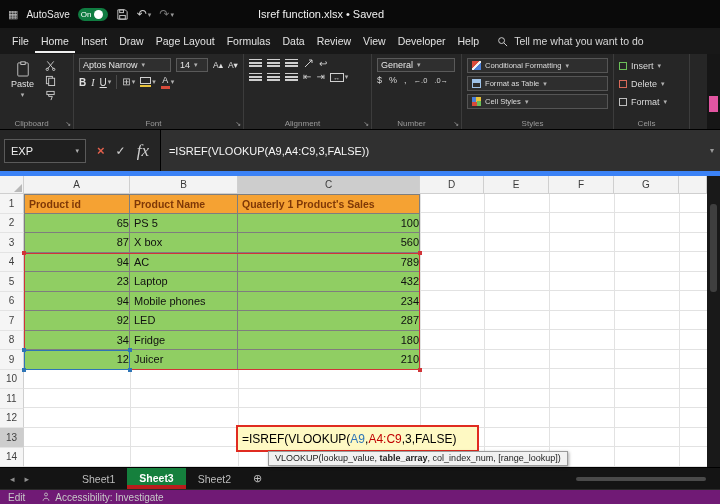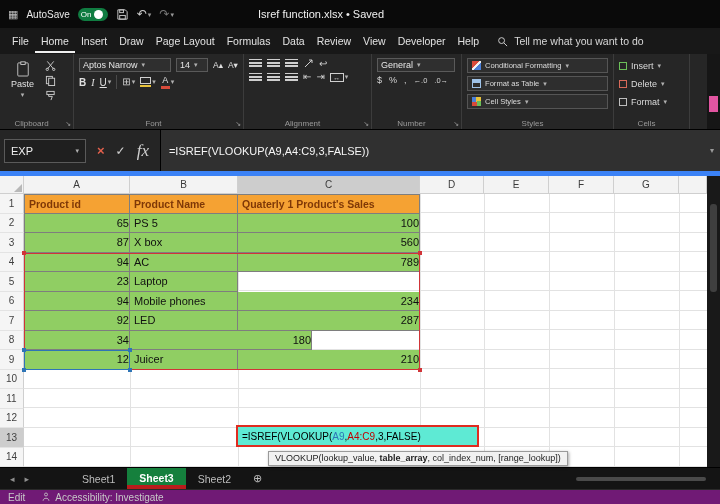--- a/index.html
+++ b/index.html
@@ -113,23 +113,23 @@
   .green { background:#90CE63; }
   .num { justify-content:flex-end; }
   .txt { padding-left:4px; }
   .ref-red { position:absolute; left:24px; top:76.5px; width:396px; height:117px;
              border:1.5px solid #D13438; z-index:2; pointer-events:none; }
   .ref-blue { position:absolute; left:24px; top:174px; width:106px; height:19.5px;
               border:1.5px solid #2E75B6; z-index:2; pointer-events:none; }
   .hndl { position:absolute; width:4px; height:4px; }
   .hr { background:#D13438; } .hb { background:#2E75B6; }
   .h-tl{left:-3px;top:-3px}.h-tr{right:-3px;top:-3px}.h-bl{left:-3px;bottom:-3px}.h-br{right:-3px;bottom:-3px}
-  .edit-cell { position:absolute; left:236px; top:249px; width:243px; height:22px; background:#5eead4;
+  .edit-cell { position:absolute; left:236px; top:249px; width:243px; height:27px; background:#fef9c3;
                border:2px solid #E02B20; z-index:3; display:flex; align-items:center; padding-left:4px;
-               font-size:10px; color:#000; white-space:nowrap; }
+               font-size:12px; color:#000; white-space:nowrap; }
   .f-blue { color:#2E75B6; } .f-red { color:#C00000; }
   .arg-tooltip { position:absolute; left:268px; top:275px; background:#f1f1f1; border:1px solid #9a9a9a;
                  font-size:9px; color:#222; padding:1px 6px 2px; white-space:nowrap; z-index:3;
                  box-shadow:1px 1px 3px rgba(0,0,0,.35); }
   .vscroll { position:absolute; right:0; top:0; bottom:0; width:13px; background:#191919; z-index:4; }
   .vthumb { position:absolute; left:3px; top:28px; width:7px; height:88px; background:#3f3f3f; border-radius:3px; }
 
   
   .tabsbar { height:22px; background:#141414; border-top:1px solid #000; display:flex; align-items:center;
              color:#bdbdbd; font-size:10.5px; position:relative; }
@@ -418,36 +418,38 @@
     <div class="grow">
       <div class="rhdr">4</div>
       <div class="tcell cA green num first">94</div>
       <div class="tcell cB green txt">AC</div>
       <div class="tcell cC green num">789</div>
     </div>
     <div class="grow">
       <div class="rhdr">5</div>
       <div class="tcell cA green num first">23</div>
       <div class="tcell cB green txt">Laptop</div>
+      <div class="tcell cC green num">432</div>
     </div>
     <div class="grow">
       <div class="rhdr">6</div>
       <div class="tcell cA green num first">94</div>
       <div class="tcell cB green txt">Mobile phones</div>
       <div class="tcell cC green num">234</div>
     </div>
     <div class="grow">
       <div class="rhdr">7</div>
       <div class="tcell cA green num first">92</div>
       <div class="tcell cB green txt">LED</div>
       <div class="tcell cC green num">287</div>
     </div>
     <div class="grow">
       <div class="rhdr">8</div>
       <div class="tcell cA green num first">34</div>
+      <div class="tcell cB green txt">Fridge</div>
       <div class="tcell cC green num">180</div>
     </div>
     <div class="grow">
       <div class="rhdr">9</div>
       <div class="tcell cA green num first">12</div>
       <div class="tcell cB green txt">Juicer</div>
       <div class="tcell cC green num">210</div>
     </div>
     <div class="grow">
         <div class="rhdr">10</div>

